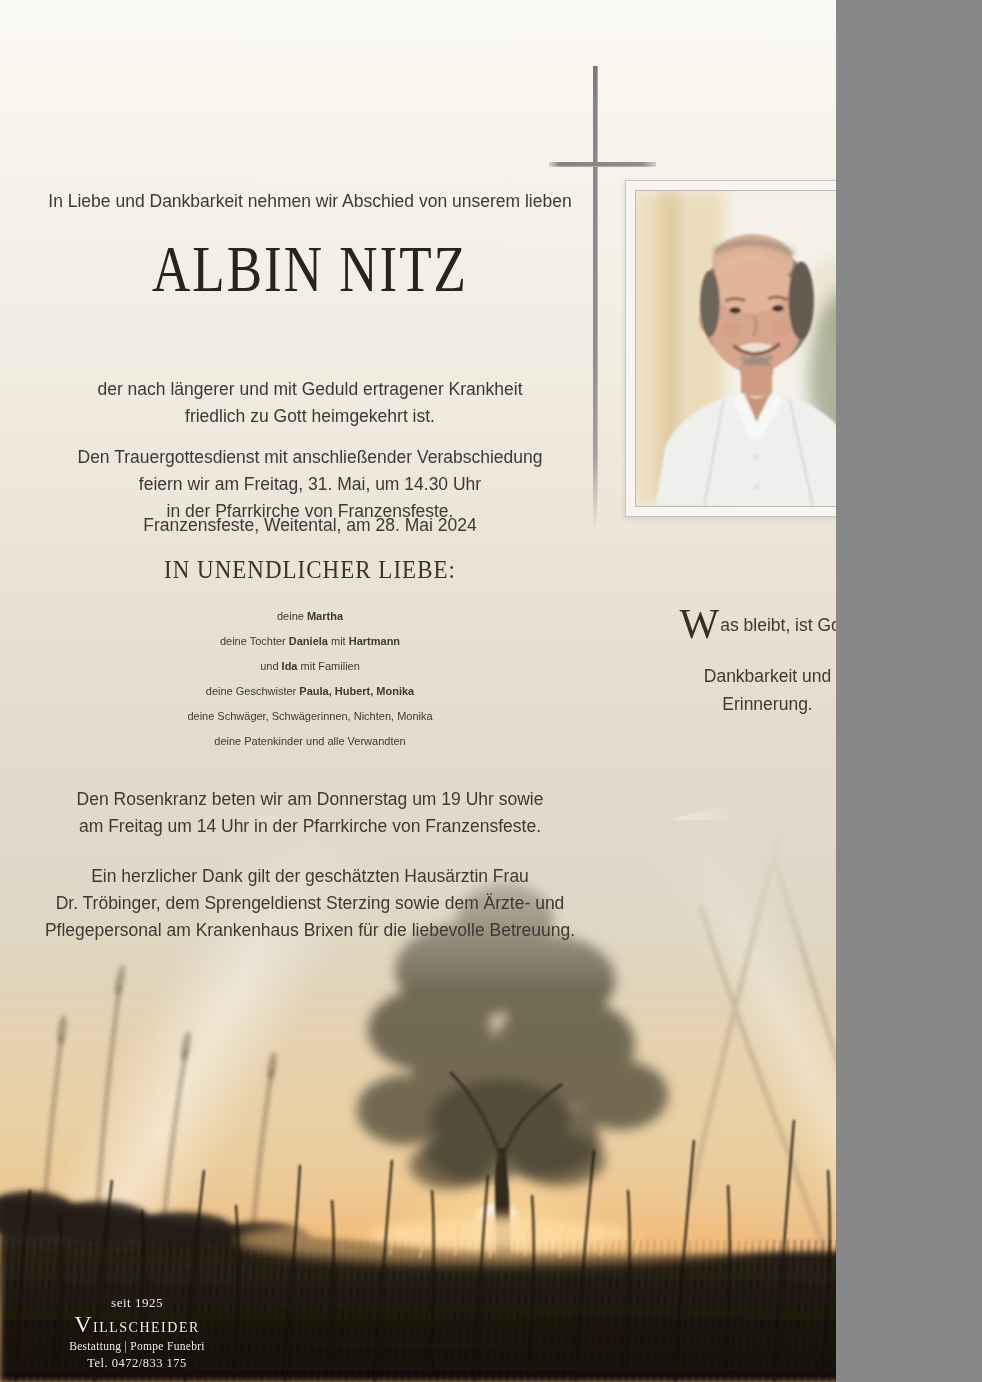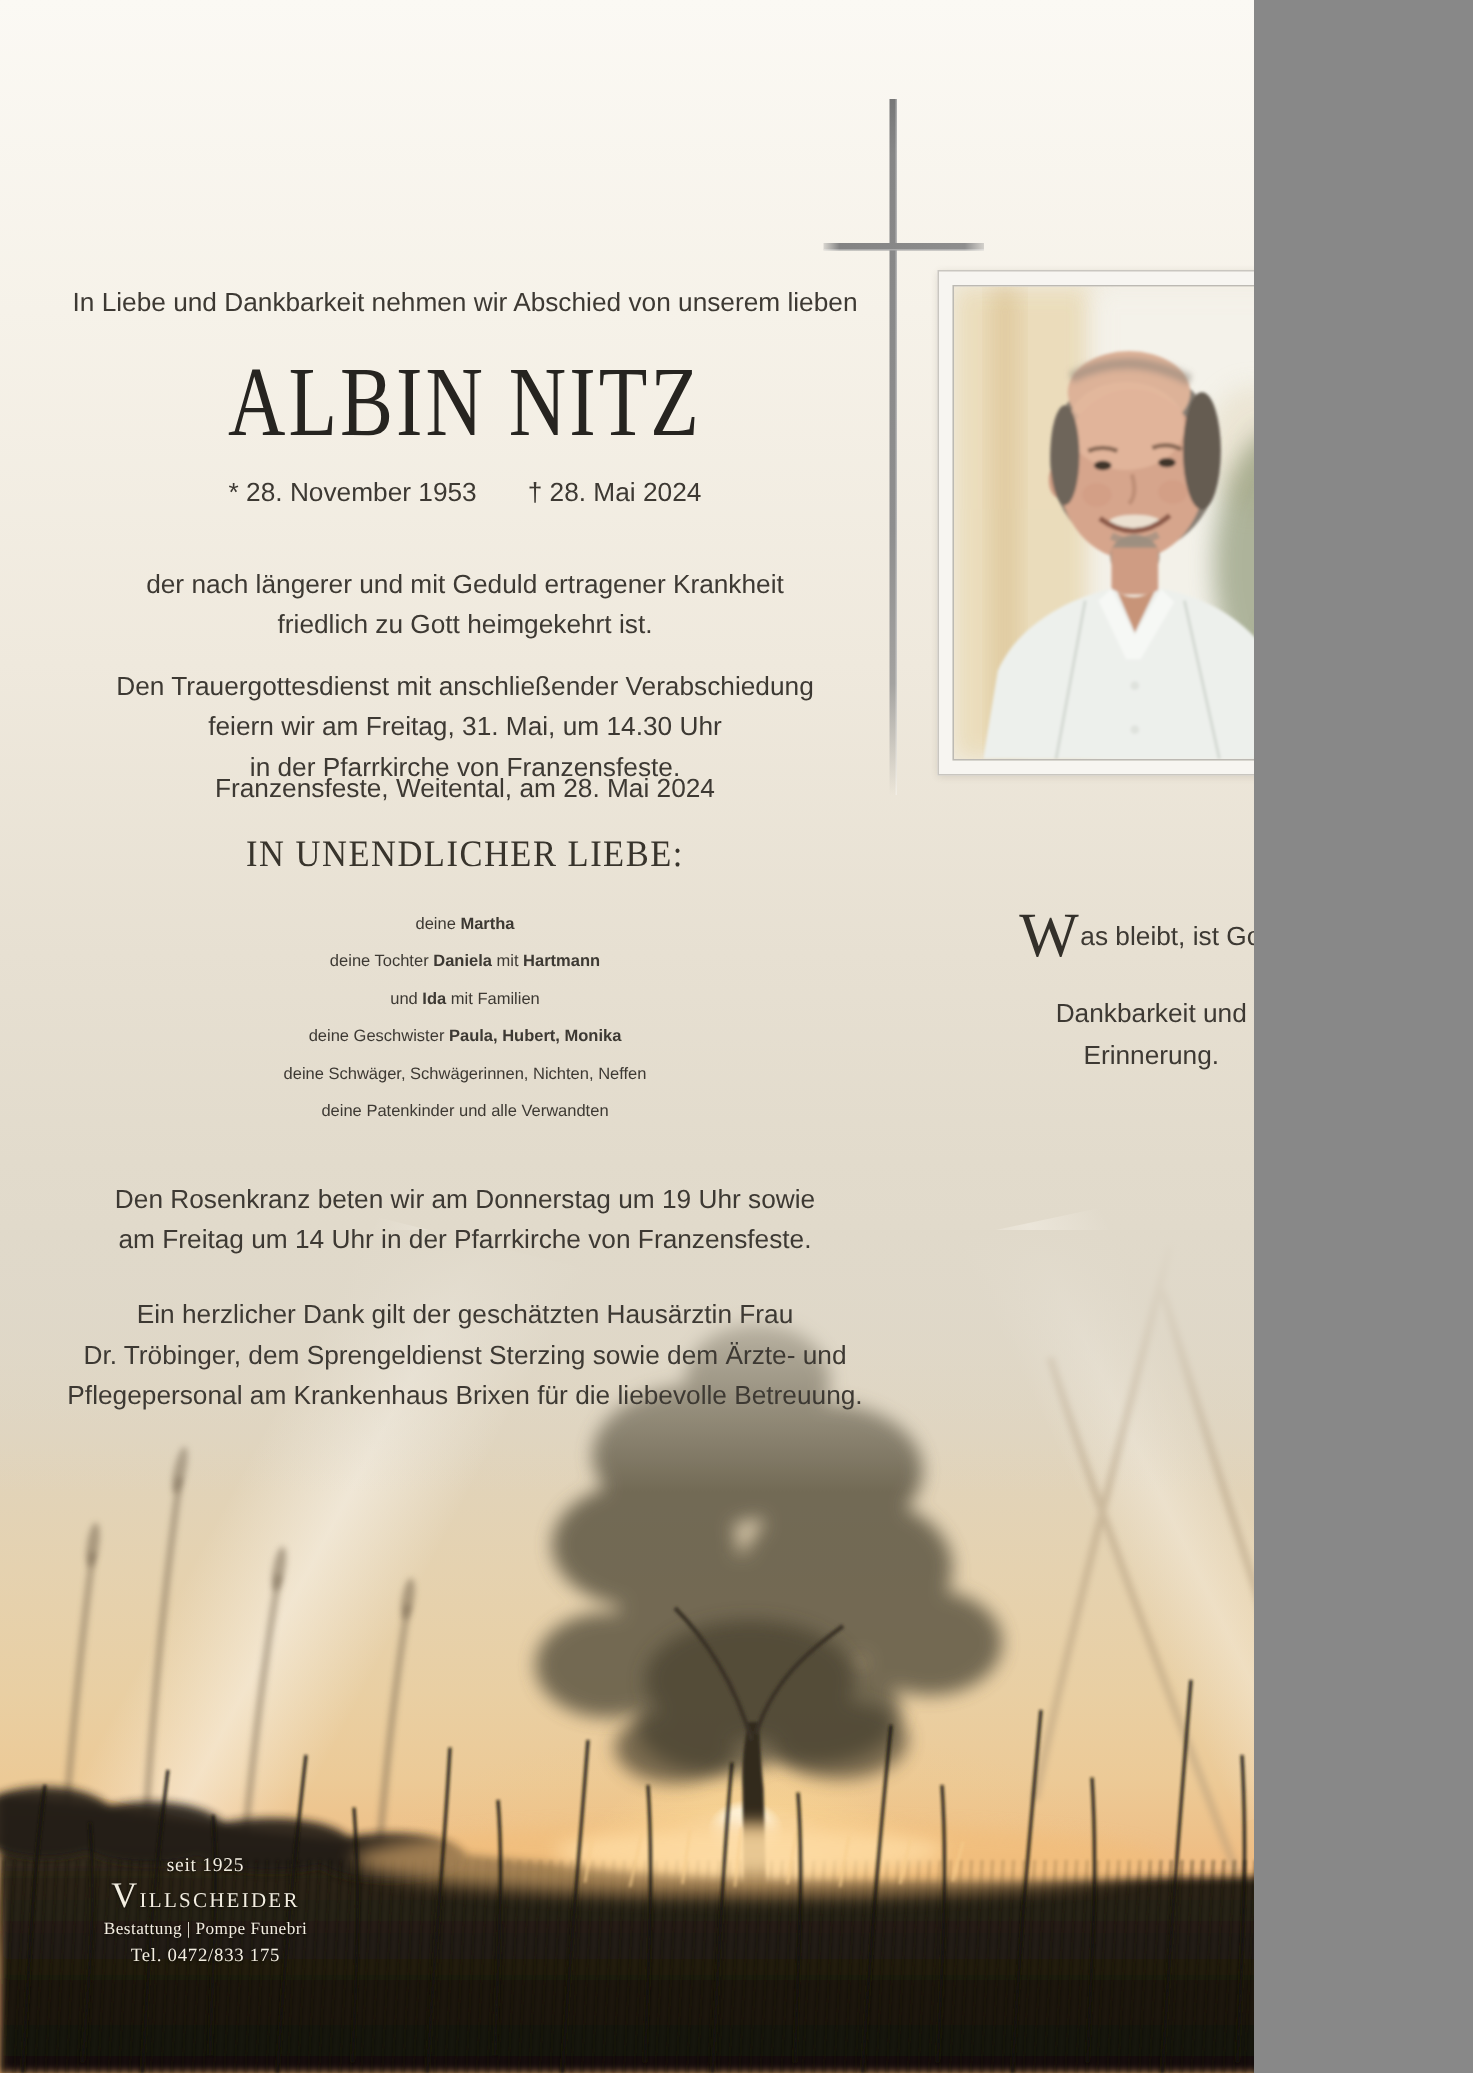--- a/index.html
+++ b/index.html
@@ -64,21 +64,21 @@
   .p-rosary { top:766px; }
   .p-thanks { top:843px; }
   
   .quote { position:absolute; left:640px; top:606px; width:255px; text-align:center;
     font-size:17.5px; color:#3d3933; }
   .q1 { line-height:36px; }
   .q-init { font-family:"Liberation Serif", serif; font-size:42px; color:#33302a;
     vertical-align:-7px; margin-right:1px; }
   .q-more { line-height:27.5px; margin-top:20px; }
   
-  .logo { position:absolute; left:37px; top:1235px; width:200px; text-align:center;
+  .logo { position:absolute; left:37px; top:1295px; width:200px; text-align:center;
     color:#f3eee1; font-family:"Liberation Serif", serif; text-shadow:0 1px 2px rgba(0,0,0,.55); }
   .logo-since { font-size:13px; letter-spacing:.5px; }
   .logo-name { font-size:14px; letter-spacing:1.5px; line-height:1.15; text-transform:uppercase; }
   .logo-name::first-letter { font-size:24px; }
   .logo-tag { font-size:11.5px; margin-top:1px; letter-spacing:.3px; }
   .logo-phone { font-size:12.5px; margin-top:4px; letter-spacing:.5px; }
 </style>
 </head>
 <body>
 
@@ -263,33 +263,30 @@
           <circle cx="124" cy="272" r="3" fill="#dfe2dd"></circle>
           <circle cx="124" cy="302" r="3" fill="#dfe2dd"></circle>
         </g>
       </svg>
     </div>
   </div>
 
   <div class="main-col">
     <p class="intro">In Liebe und Dankbarkeit nehmen wir Abschied von unserem lieben</p>
     <h1 class="name">ALBIN NITZ</h1>
-    <div class="dates">
-      <span>* 28. November 1953</span><span class="gap"></span><span>† 28. Mai 2024</span>
-    </div>
     <p class="para p-illness">der nach längerer und mit Geduld ertragener Krankheit<br>friedlich zu Gott heimgekehrt ist.</p>
     <p class="para p-service">Den Trauergottesdienst mit anschließender Verabschiedung<br>feiern wir am Freitag, 31. Mai, um 14.30 Uhr<br>in der Pfarrkirche von Franzensfeste.</p>
     <p class="place-date">Franzensfeste, Weitental, am 28. Mai 2024</p>
     <h2 class="love-heading">IN UNENDLICHER LIEBE:</h2>
     <div class="family-list">
         <div><span>deine </span><span class="b">Martha</span></div>
         <div><span>deine Tochter </span><span class="b">Daniela</span><span> mit </span><span class="b">Hartmann</span></div>
         <div><span>und </span><span class="b">Ida</span><span> mit Familien</span></div>
         <div><span>deine Geschwister </span><span class="b">Paula, Hubert, Monika</span></div>
-        <div><span>deine Schwäger, Schwägerinnen, Nichten, Neffen</span></div>
+        <div><span>deine Schwäger, Schwägerinnen, Nichten, Monika</span></div>
         <div><span>deine Patenkinder und alle Verwandten</span></div>
       </div>
     <p class="para p-rosary">Den Rosenkranz beten wir am Donnerstag um 19 Uhr sowie<br>am Freitag um 14 Uhr in der Pfarrkirche von Franzensfeste.</p>
     <p class="para p-thanks">Ein herzlicher Dank gilt der geschätzten Hausärztin Frau<br>Dr. Tröbinger, dem Sprengeldienst Sterzing sowie dem Ärzte- und<br>Pflegepersonal am Krankenhaus Brixen für die liebevolle Betreuung.</p>
   </div>
 
   <div class="quote">
     <div class="q1">
       <span class="q-init">W</span><span>as bleibt, ist Gott,</span>
     </div>

